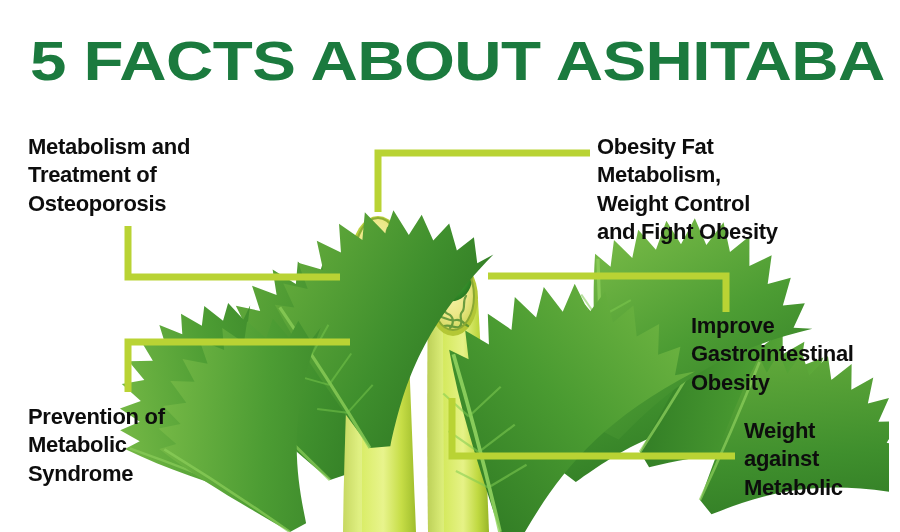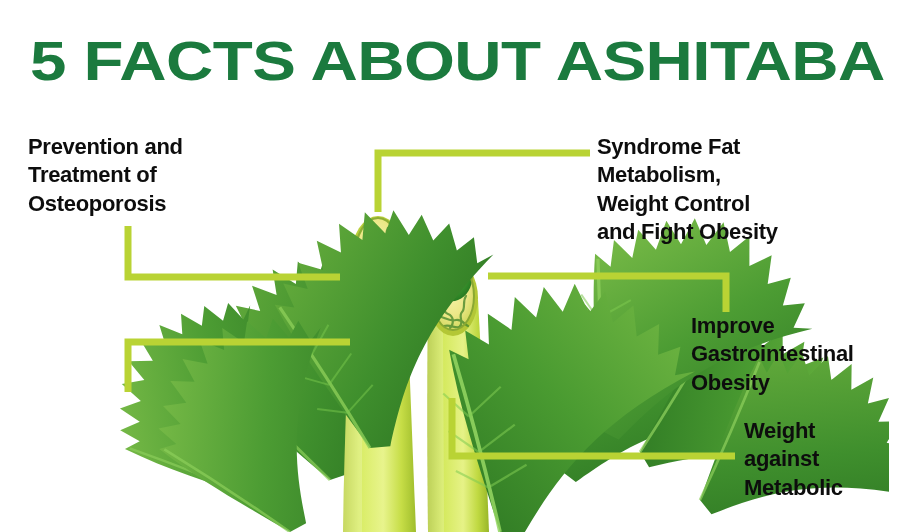--- a/index.html
+++ b/index.html
@@ -193,38 +193,43 @@
       <polyline points="350,342 128,342 128,392"></polyline>
       <polyline points="378,212 378,153 590,153"></polyline>
       <polyline points="488,276 726,276 726,312"></polyline>
       <polyline points="452,398 452,456 735,456"></polyline>
     </g>
   </svg>
 
   <div id="title">5 FACTS ABOUT ASHITABA</div>
 
   <div class="label" id="lbl-osteo">
-    <div>Prevention and</div>
+    <div>Metabolism and</div>
     <div>Treatment of</div>
     <div>Osteoporosis</div>
   </div>
 
   <div class="label" id="lbl-fat">
-    <div>Syndrome Fat</div>
+    <div>Obesity Fat</div>
     <div>Metabolism,</div>
     <div>Weight Control</div>
     <div>and Fight Obesity</div>
   </div>
 
   <div class="label" id="lbl-gastro">
     <div>Improve</div>
     <div>Gastrointestinal</div>
     <div>Obesity</div>
   </div>
 
   <div class="label" id="lbl-diab">
     <div>Weight</div>
     <div>against</div>
     <div>Metabolic</div>
   </div>
 
+  <div class="label" id="lbl-metab">
+    <div>Prevention of</div>
+    <div>Metabolic</div>
+    <div>Syndrome</div>
+  </div>
 
 </div>
 
 </body></html>

